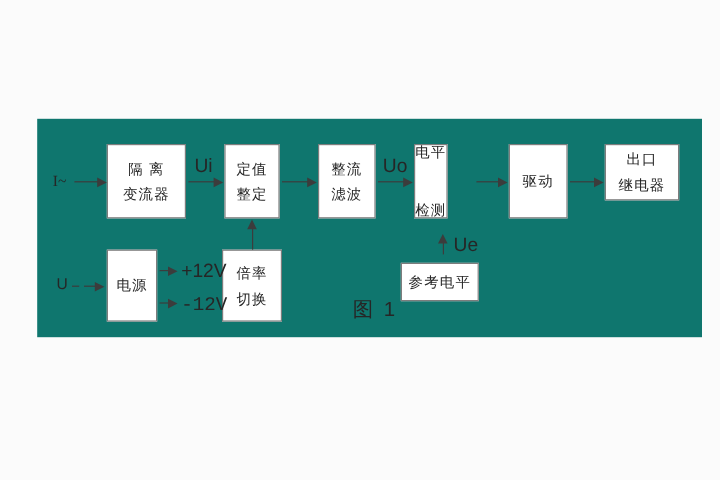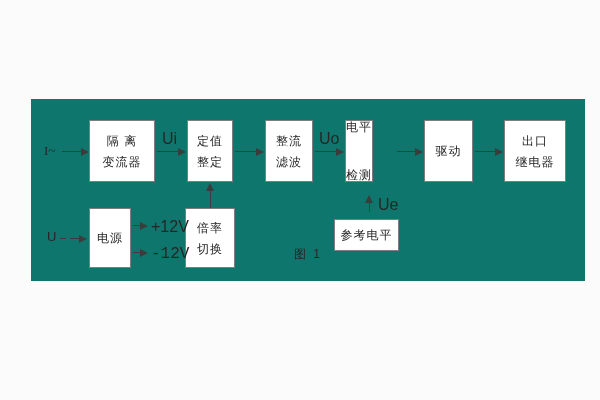--- a/index.html
+++ b/index.html
@@ -29,21 +29,21 @@
   .head-r{
     position:absolute;width:0;height:0;
     border-top:4px solid transparent;border-bottom:4px solid transparent;
     border-left:8px solid #3c3c3c;
   }
   .head-u{
     position:absolute;width:0;height:0;
     border-left:4px solid transparent;border-right:4px solid transparent;
     border-bottom:8px solid #3c3c3c;
   }
-  .caption{position:absolute;font-size:12px;letter-spacing:2px;color:#262626;}
+  .caption{position:absolute;font-size:17px;letter-spacing:2px;color:#262626;}
 </style>
 </head>
 <body>
 
 <div id="canvas">
   <div id="panel">
 
     <div class="box" style="left:58px;top:21px;width:66px;height:62px;">
       <span>隔 离</span>
       <span>变流器</span>
@@ -61,21 +61,21 @@
 
     <div class="box" style="left:314px;top:21px;width:28px;height:62px;justify-content:space-between;">
       <span>电平</span>
       <span>检测</span>
     </div>
 
     <div class="box" style="left:393px;top:21px;width:49px;height:62px;">
       <span>驱动</span>
     </div>
 
-    <div class="box" style="left:473px;top:21px;width:62px;height:62px;">
+    <div class="box" style="left:473px;top:21px;width:62px;height:47px;">
       <span>出口</span>
       <span>继电器</span>
     </div>
 
     <div class="box" style="left:58px;top:109px;width:42px;height:60px;">
       <span>电源</span>
     </div>
 
     <div class="box" style="left:154px;top:109px;width:50px;height:60px;">
       <span>倍率</span>

